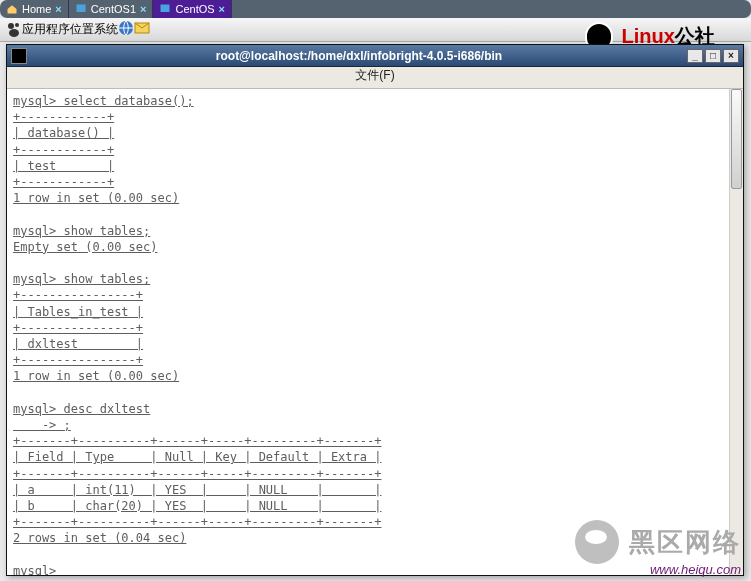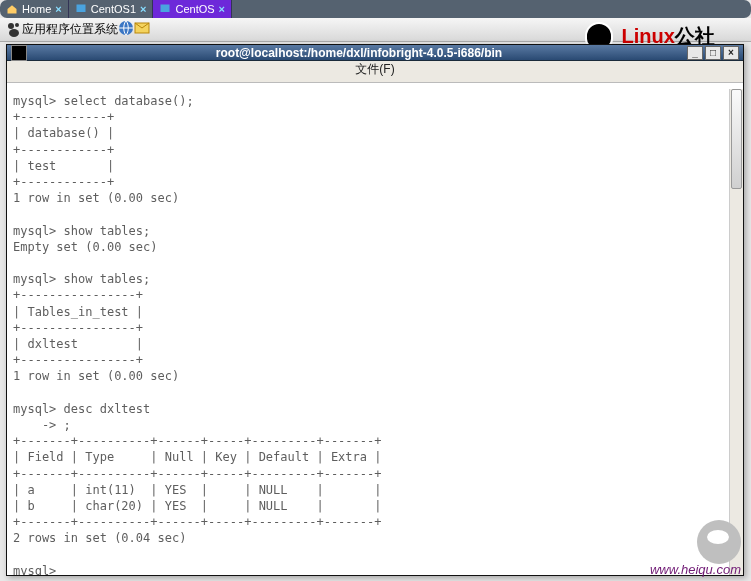--- a/index.html
+++ b/index.html
@@ -2,39 +2,39 @@
 <html><head>
 <meta charset="utf-8">
 <style>
   * { box-sizing: border-box; }
   html, body { margin: 0; padding: 0; font-family: sans-serif; }
   body { width: 751px; height: 581px; background: #e8e8e8; overflow: hidden; position: relative; }
 
   
   .vmtabs { height: 18px; background: #556270; display: flex; font-size: 11px; color: #fff; border-radius: 7px; }
   .vmtab { display: flex; align-items: center; padding: 0 6px; border-right: 1px solid #335; gap: 4px; }
-  .vmtab.active { background: #6d28d9; text-align: center; }
+  .vmtab.active { background: #4c1d95; text-align: center; }
   .vm-x { color: #8df; font-weight: bold; }
   .vm-ico { width: 12px; height: 12px; display: inline-block; }
 
   
   .panel { height: 24px; background: linear-gradient(#f6f6f6,#d8d8d8); border-bottom: 1px solid #aaa; display: flex; align-items: center; font-size: 12px; padding: 0 6px; gap: 0; }
   .foot-ico { width: 16px; height: 16px; }
   .panel span { cursor: default; }
 
   
   .termwin { position: absolute; left: 6px; top: 44px; width: 738px; height: 532px; border: 1px solid #111; background: #fff; box-shadow: 2px 2px 6px rgba(0,0,0,0.3); }
-  .titlebar { height: 16px; background: linear-gradient(#5a7aa3,#2a4a73); display: flex; align-items: center; color: #fff; font-size: 12px; font-weight: bold; padding: 0 4px; border-bottom: 1px solid #1a2a3a; }
+  .titlebar { height: 22px; background: linear-gradient(#5a7aa3,#2a4a73); display: flex; align-items: center; color: #fff; font-size: 12px; font-weight: bold; padding: 0 4px; border-bottom: 1px solid #1a2a3a; }
   .titlebar .ticon { width: 16px; height: 16px; background: #000; border: 1px solid #888; margin-right: 6px; }
   .titlebar .ttitle { flex: 1; text-align: center; }
   .tbtn { width: 16px; height: 14px; background: #e8e8e8; border: 1px solid #666; margin-left: 2px; font-size: 10px; line-height: 12px; text-align: center; color: #222; cursor: default; }
   .menubar { height: 22px; background: #ece9e2; border-bottom: 1px solid #bbb; display: flex; align-items: center; font-size: 12px; padding: 0 6px; gap: 14px; color: #222; flex-direction: column; }
 
   .termbody { position: absolute; left: 0; right: 0; top: 44px; bottom: 0; background: #fff; padding: 4px 6px; overflow: hidden; }
-  pre.term { margin:0; font-family: "DejaVu Sans Mono","Liberation Mono",monospace; font-size: 12px; line-height: 16.2px; color: #5e5e5e; white-space: pre; }
+  pre.term { margin:0; font-family: "DejaVu Sans Mono","Liberation Mono",monospace; font-size: 12px; line-height: 16.2px; color: #5e5e5e; white-space: pre; text-decoration: underline; }
   .scrollbar { position: absolute; right: 0; top: 44px; bottom: 0; width: 14px; background: #ece9e2; border-left: 1px solid #ccc; }
   .scrollbar .thumb { position:absolute; left:1px; right:1px; top:0; height:100px; background: linear-gradient(#fafafa,#d0d0d0); border:1px solid #999; border-radius:2px; }
 
   
   .wm1 { position:absolute; right:6px; top:22px; width:160px; height:34px; pointer-events:none; font-weight:bold; }
   .wm1 .tux { width:28px; height:28px; border-radius:50% 50% 40% 40%; background:#000; display:inline-block; vertical-align:middle; border:2px solid #fff; }
   .wm1 .txt { display:inline-block; vertical-align:middle; margin-left:4px; font-size:20px; }
   .wm1 .txt b{ color:#cc0000;margin-top:26px; }
   .wm1 .sub { font-size:9px; color:#cc0000; letter-spacing:1px; margin-left:34px; margin-top:-4px; }
 
@@ -157,15 +157,16 @@
 mysql&gt;</pre>
   </div>
   <div class="scrollbar">
     <div class="thumb"></div>
   </div>
 </div>
 
 <div class="wm2">
   <div>
     <span class="mush"></span>
+    <span class="cn">黑区网络</span>
   </div>
   <div class="url">www.heiqu.com</div>
 </div>
 
 </body></html>

